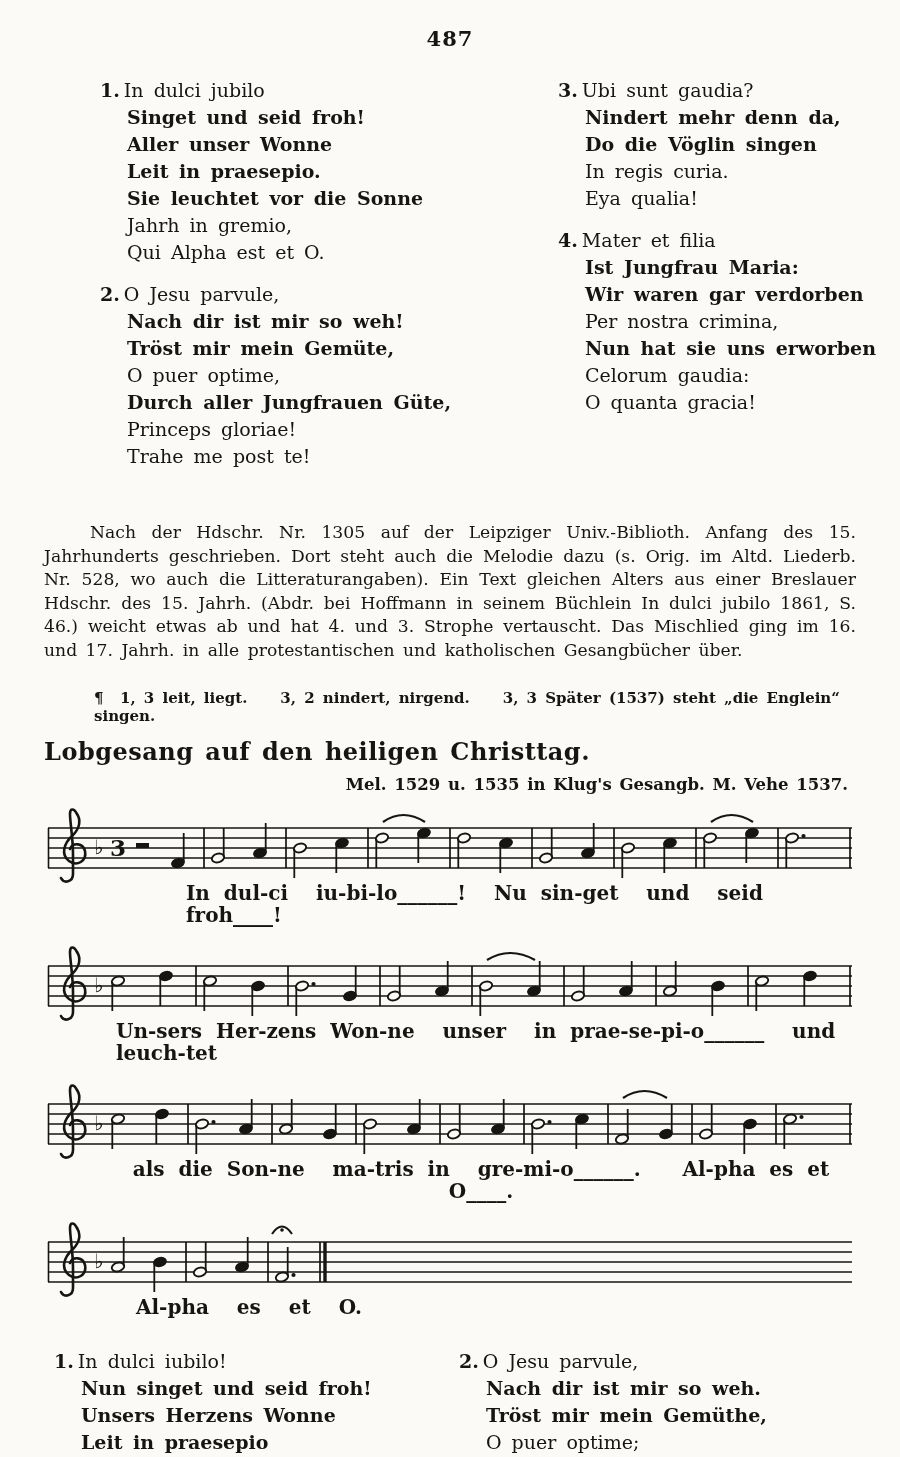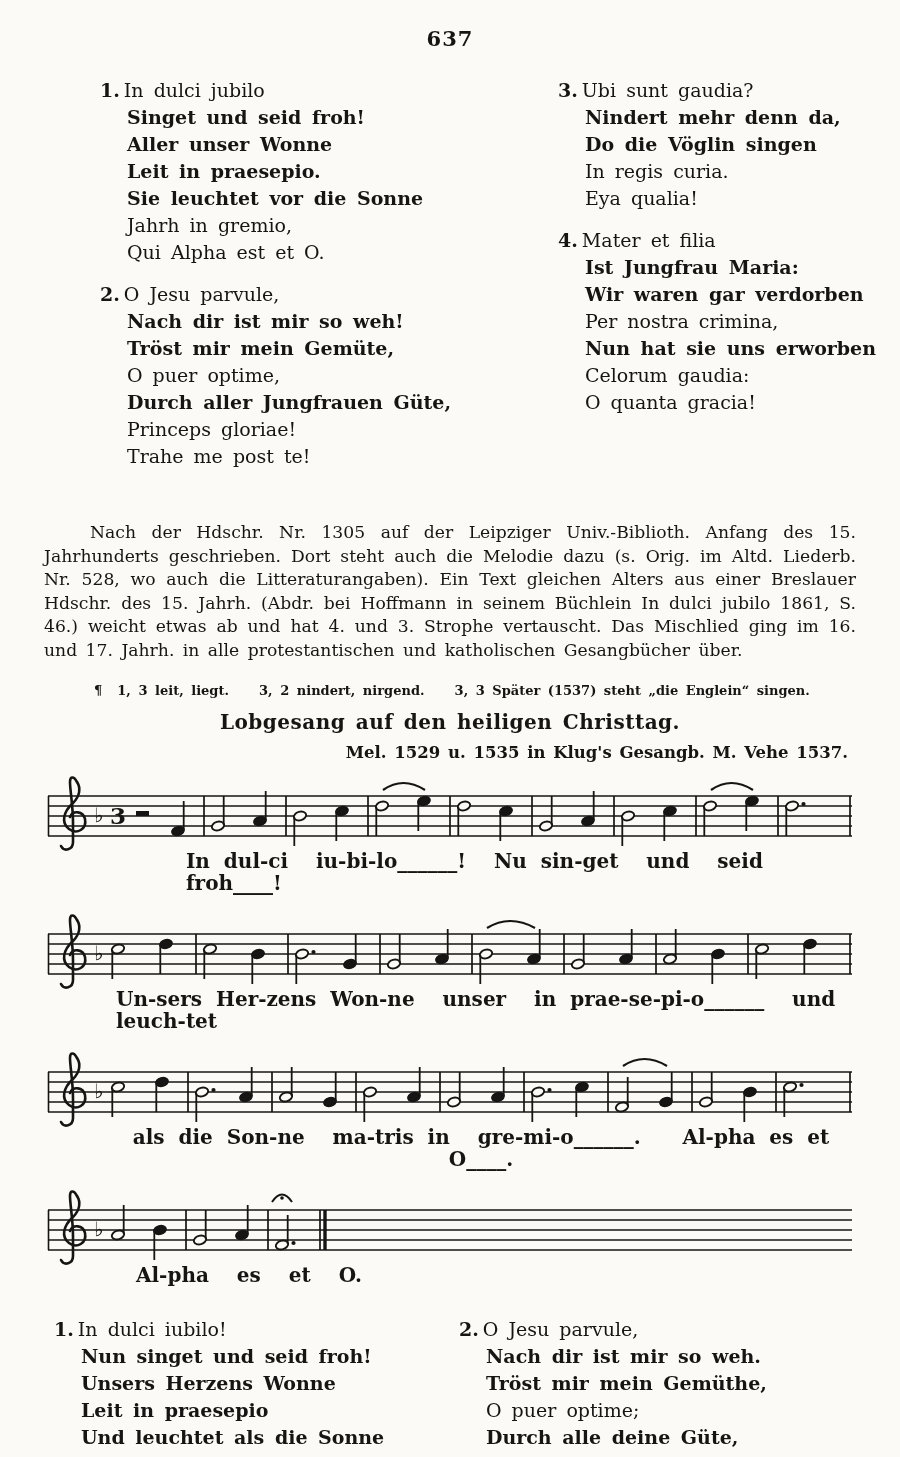--- a/index.html
+++ b/index.html
@@ -21,45 +21,45 @@
   .vline.first{padding-left:0;}
   .vno{font-weight:bold;padding-right:4px;}
   .frk{font-weight:bold;}           
   .lat{font-weight:normal;}         
 
   .note-para{
     margin:36px 0 0 0;font-size:17.2px;line-height:23.5px;
     text-align:justify;font-weight:normal;text-indent:46px;word-spacing:3px;
   }
   .variants{
-    margin-top:21px;padding-left:50px;font-size:13px;font-weight:bold;
+    margin-top:27px;padding-left:50px;font-size:15px;font-weight:bold;
     white-space:pre-wrap;word-spacing:3px;
   }
   .heading{margin-top:30px;text-align:center;font-size:19.5px;font-weight:bold;letter-spacing:2.5px;}
-  .subheading{margin-top:12px;text-align:center;font-size:20px;font-weight:bold;letter-spacing:.5px;word-spacing:3px;}
+  .subheading{margin-top:12px;font-size:24px;font-weight:bold;letter-spacing:.5px;word-spacing:3px;}
   .mel{margin-top:9px;text-align:right;font-size:16.5px;font-weight:bold;padding-right:8px;word-spacing:2px;}
 
   .music{margin-top:4px;}
   .stave{margin-bottom:10px;}
   .stave svg{display:block;}
   .stave-lyrics{
     font-size:20px;font-weight:bold;white-space:pre-wrap;
     word-spacing:7px;margin-top:-4px;line-height:22px;
   }
   .lyr-0{padding-left:142px;}
   .lyr-1{padding-left:72px;}
   .lyr-2{padding-left:62px;text-align:center;}
   .lyr-3{padding-left:92px;}
 </style>
 </head>
 <body>
 
 <div class="page">
 
-  <div class="pagenum">637</div>
+  <div class="pagenum">487</div>
 
   <div class="verses verses-top">
     <div class="vcol">
         <div class="verse">
           <div class="vline lat first"><span class="vno">1.</span><span>In dulci jubilo</span></div>
           <div class="vline frk">Singet und seid froh!</div>
           <div class="vline frk">Aller unser Wonne</div>
           <div class="vline frk">Leit in praesepio.</div>
           <div class="vline frk">Sie leuchtet vor die Sonne</div>
           <div class="vline lat">Jahrh in gremio,</div>

